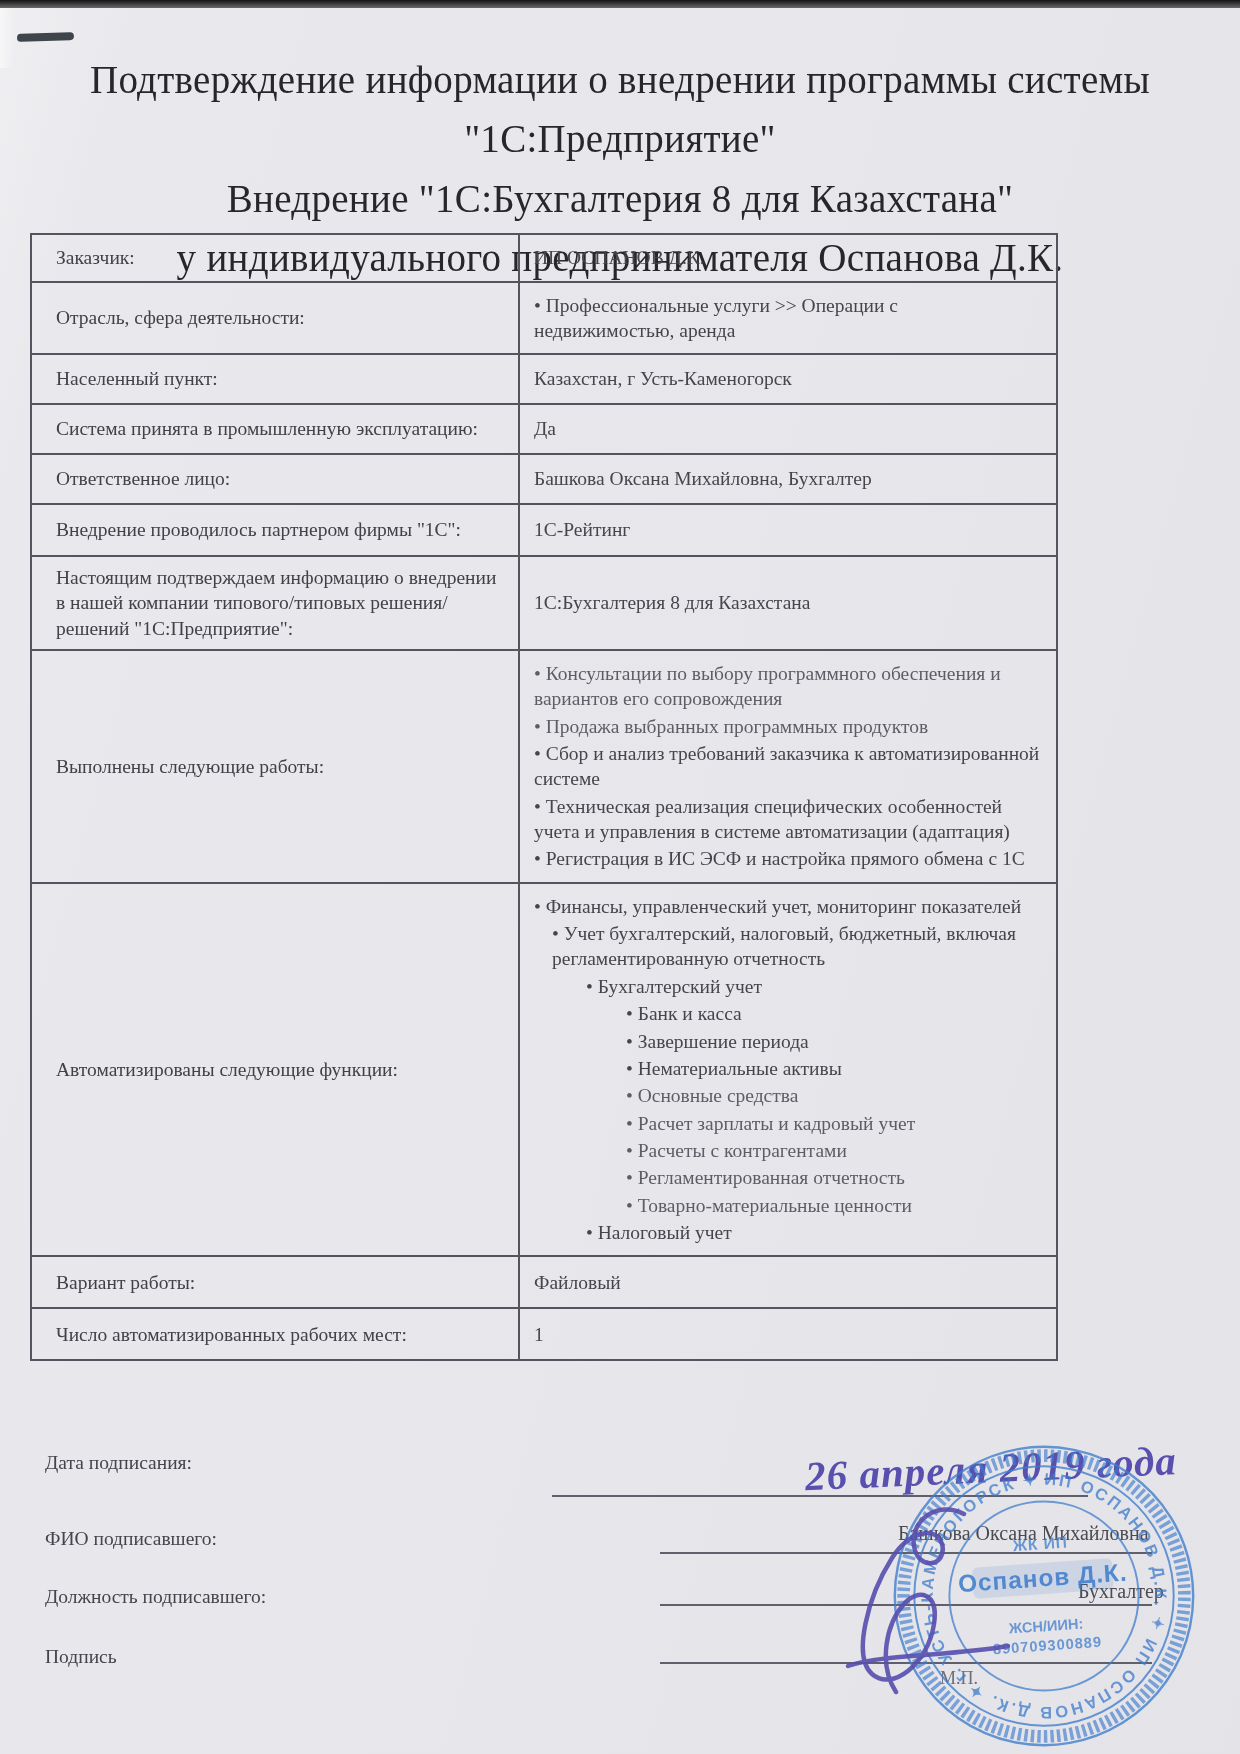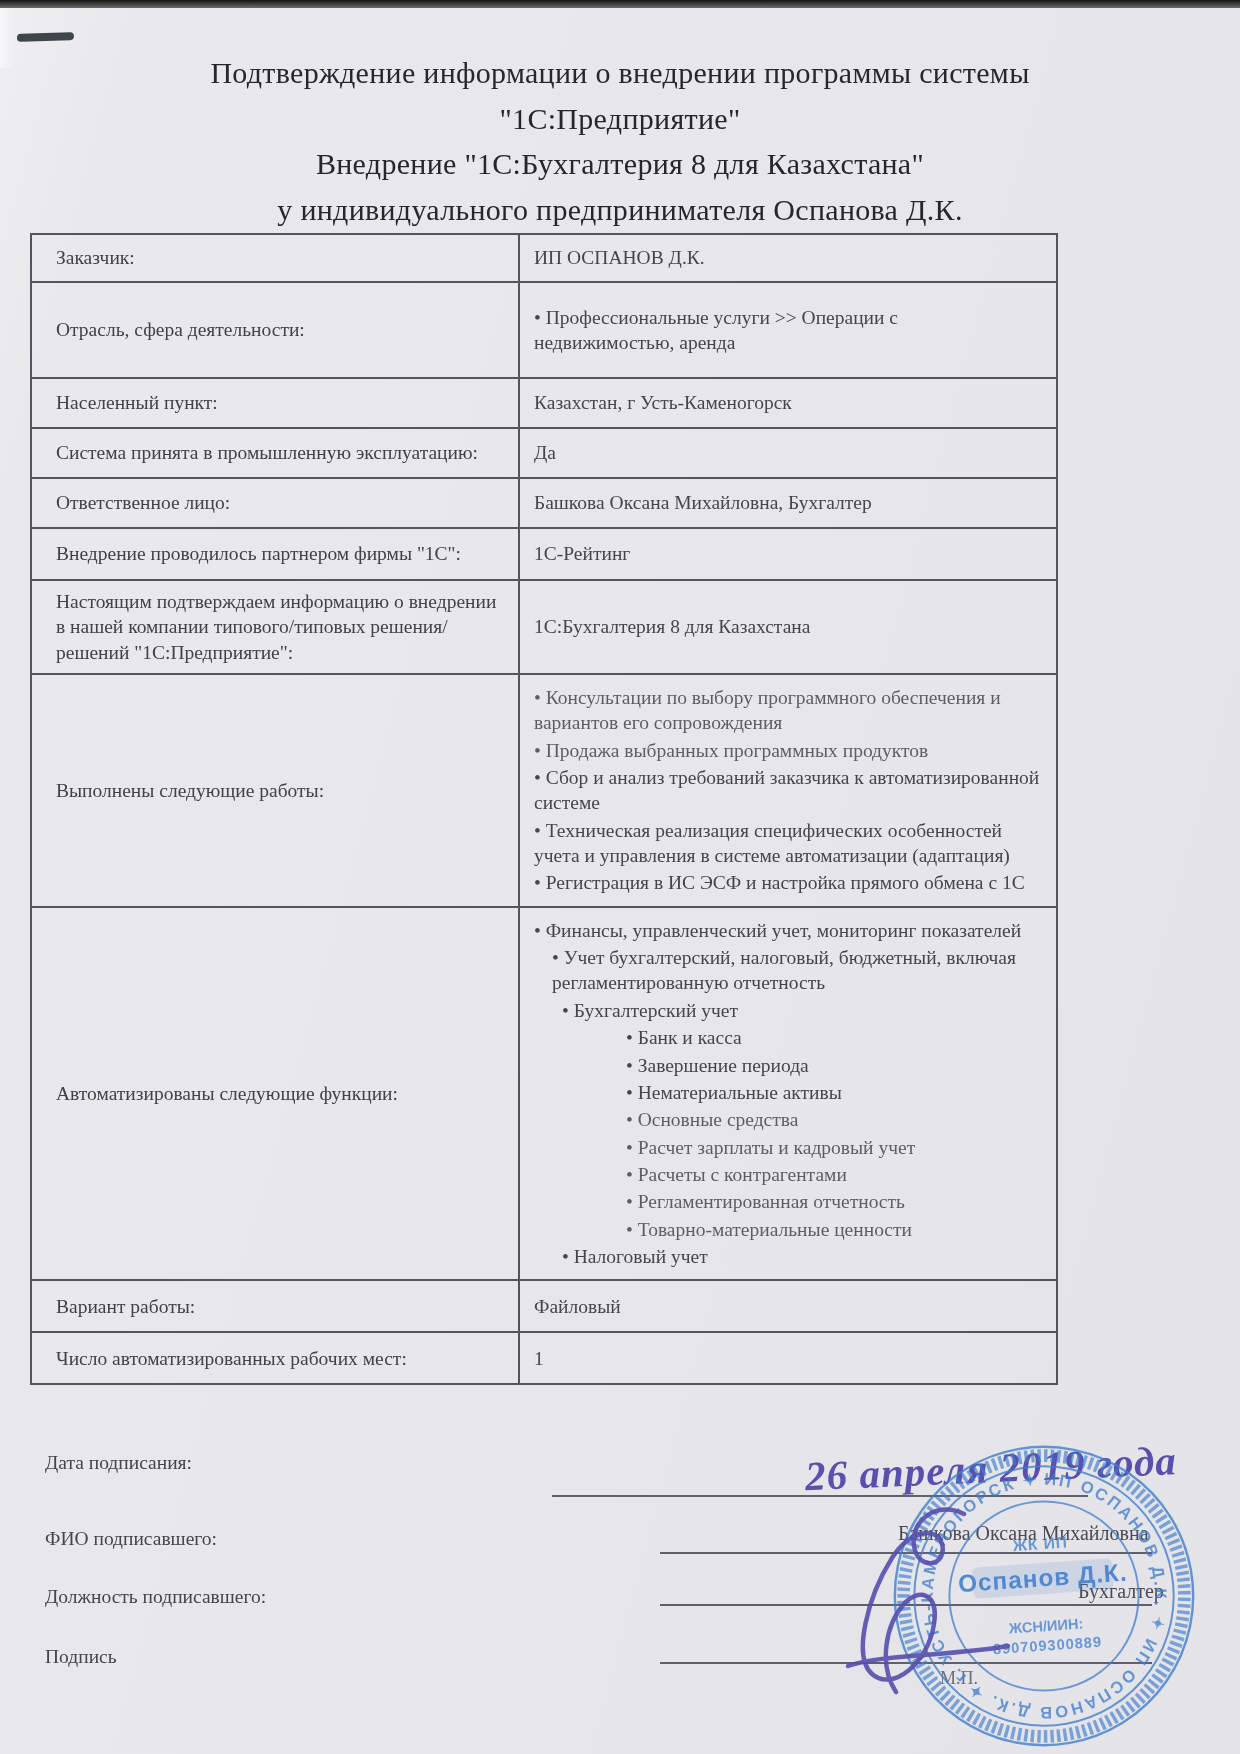--- a/index.html
+++ b/index.html
@@ -14,41 +14,41 @@
   
   .scan-top{position:absolute;top:0;left:0;width:100%;height:8px;
     background:linear-gradient(#141414,#6a6a6a);}
   .scan-edge{position:absolute;top:8px;left:0;width:14px;height:60px;
     background:linear-gradient(90deg,#f7f7f8,rgba(247,247,248,0));}
   .scan-dash{position:absolute;top:33px;left:17px;width:57px;height:8px;
     background:#3e464b;border-radius:5px;transform:rotate(-2deg);}
 
   .title{
     margin:0;padding:50px 70px 0 70px;
-    text-align:center;font-size:30px;line-height:1.52;
+    text-align:center;font-size:39px;line-height:1.52;
     font-weight:normal;color:#27272b;
     letter-spacing:.3px;
   }
   .doc-table{
     position:absolute;left:30px;top:233px;width:1028px;
     border-collapse:collapse;table-layout:fixed;
   }
   .doc-table td{
     border:2px solid #55545e;
     padding:8px 14px;
     font-size:19.5px;line-height:1.3;
     vertical-align:middle;
     color:#45454c;
     overflow:hidden;
   }
   td.c-label{width:448px;color:#414148;padding-left:24px;}
   .b{margin:2px 0;}
   .dim{color:#5d5d66;}
   .ind1{margin-left:18px;}
-  .ind2{margin-left:28px;}
+  .ind2{margin-left:52px;}
   .ind3{margin-left:92px;}
 
   
   .sig-label{position:absolute;left:45px;font-size:19.5px;color:#44444b;}
   .sig-line{position:absolute;height:0;border-bottom:2px solid #60606c;}
   .sig-typed{position:absolute;font-size:20px;color:#4a4a52;}
   .handwriting{
     position:absolute;left:805px;top:1448px;width:380px;
     font-size:41px;font-style:italic;font-weight:bold;
     color:#584fae;letter-spacing:1px;line-height:1;
@@ -73,21 +73,21 @@
     <div>Внедрение "1С:Бухгалтерия 8 для Казахстана"</div>
     <div>у индивидуального предпринимателя Оспанова Д.К.</div>
   </h1>
 
   <table class="doc-table">
     <tbody>
         <tr style="height:48px;">
       <td class="c-label">Заказчик:</td>
       <td>ИП ОСПАНОВ Д.К.</td>
     </tr>
-    <tr style="height:96px;">
+    <tr style="height:72px;">
       <td class="c-label">Отрасль, сфера деятельности:</td>
       <td>• Профессиональные услуги &gt;&gt; Операции с недвижимостью, аренда</td>
     </tr>
     <tr style="height:50px;">
       <td class="c-label">Населенный пункт:</td>
       <td>Казахстан, г Усть-Каменогорск</td>
     </tr>
     <tr style="height:50px;">
       <td class="c-label">Система принята в промышленную эксплуатацию:</td>
       <td>Да</td>

